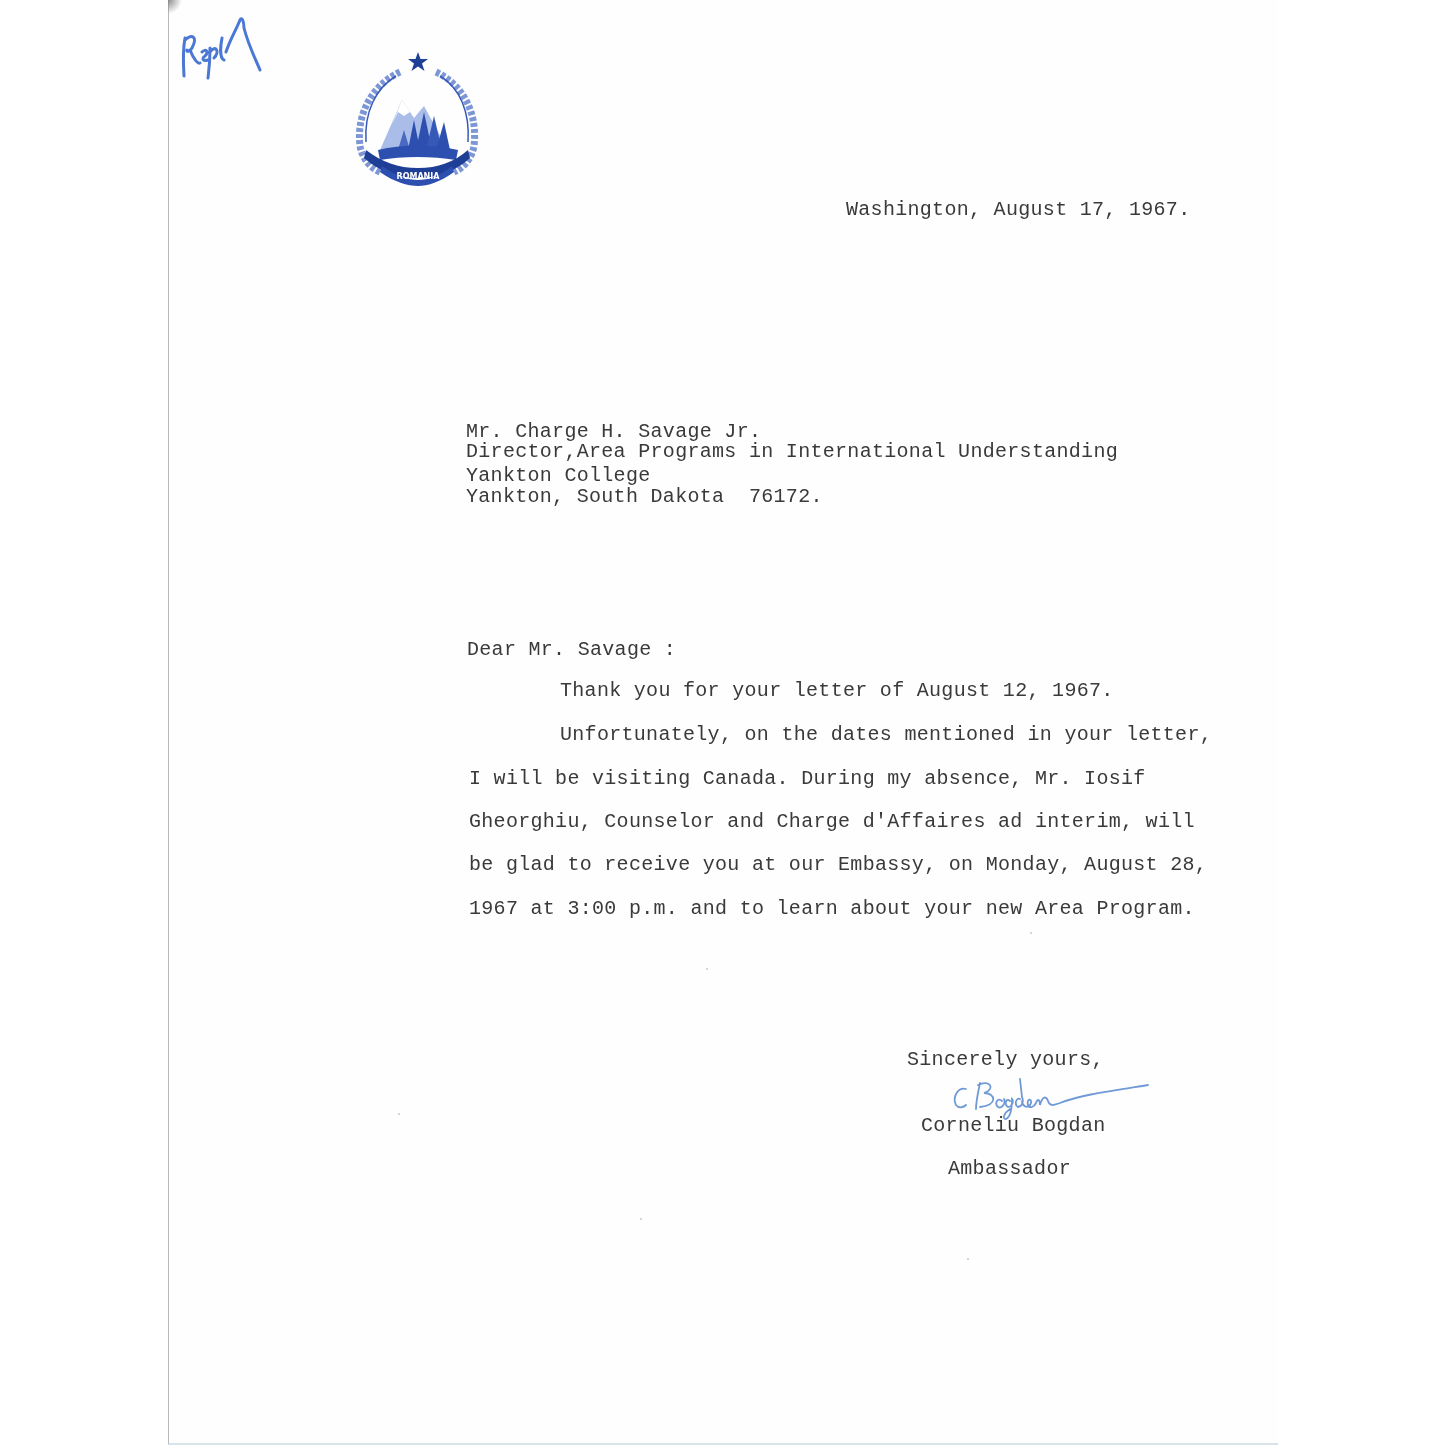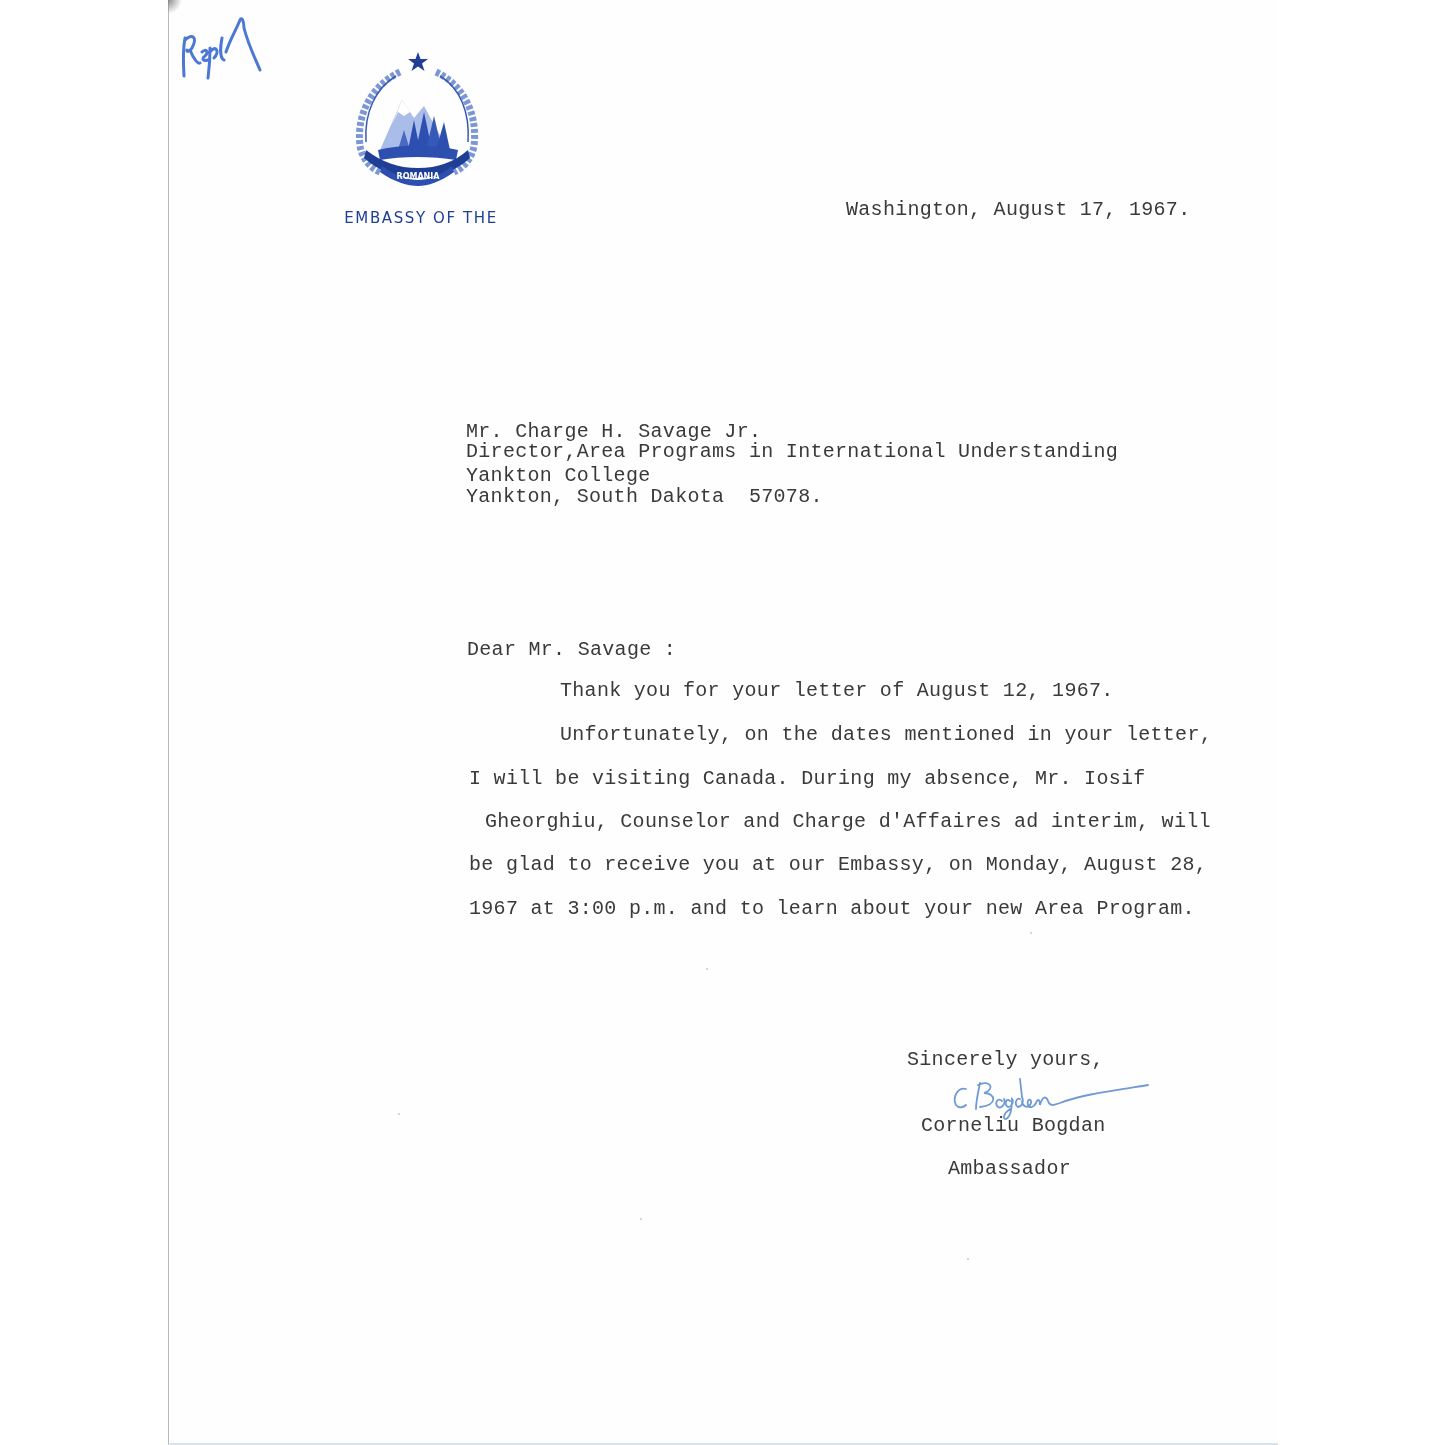--- a/index.html
+++ b/index.html
@@ -70,21 +70,21 @@
     .addr-1 { top: 421px; }
     .addr-2 { top: 441px; }
     .addr-3 { top: 465px; }
     .addr-4 { top: 486px; }
     .salutation { left: 467px; top: 638px; }
     .body-line { left: 469px; }
     .indent { left: 560px; }
     .p1 { top: 679px; }
     .p2 { top: 723px; }
     .p3 { top: 767px; }
-    .p4 { top: 810px; margin-left: 16px; }
+    .p4 { top: 810px; }
     .p5 { top: 853px; }
     .p6 { top: 897px; }
     .closing { left: 907px; top: 1048px; }
     .signature {
       position: absolute;
       left: 950px;
       top: 1075px;
       width: 210px;
       height: 45px;
     }
@@ -128,29 +128,28 @@
   <polygon points="46,100 52,80 58,100" fill="#4a6ac2"></polygon>
 
   <path d="M26 100 C50 94 80 94 106 100 L104 110 C80 106 50 106 28 110 Z" fill="#2d4fb0"></path>
 
   <path d="M14 100 C30 112 46 118 66 118 C86 118 102 112 116 100 L118 108 C102 122 86 128 66 128 C46 128 28 122 12 108 Z" fill="#1f3f97"></path>
   <path d="M30 116 C44 126 56 130 66 130 C76 130 88 126 100 116 L102 122 C88 132 76 136 66 136 C56 136 42 132 28 122 Z" fill="#2d4fb0"></path>
   <text x="66" y="129" font-size="8" text-anchor="middle" fill="#ffffff" font-family="DejaVu Sans, sans-serif" font-weight="bold">ROMANIA</text>
 </svg>
 
 <div class="letterhead">
-  <div>EMBASSY OF THE</div>
 </div>
 
 <div class="typed date-line">Washington, August 17, 1967.</div>
 
 <div class="typed addr addr-1">Mr. Charge H. Savage Jr.</div>
 <div class="typed addr addr-2">Director,Area Programs in International Understanding</div>
 <div class="typed addr addr-3">Yankton College</div>
-<div class="typed addr addr-4">Yankton, South Dakota  57078.</div>
+<div class="typed addr addr-4">Yankton, South Dakota  76172.</div>
 
 <div class="typed salutation">Dear Mr. Savage :</div>
 
 <div class="typed indent p1">Thank you for your letter of August 12, 1967.</div>
 <div class="typed indent p2">Unfortunately, on the dates mentioned in your letter,</div>
 <div class="typed body-line p3">I will be visiting Canada. During my absence, Mr. Iosif</div>
 <div class="typed body-line p4">Gheorghiu, Counselor and Charge d'Affaires ad interim, will</div>
 <div class="typed body-line p5">be glad to receive you at our Embassy, on Monday, August 28,</div>
 <div class="typed body-line p6">1967 at 3:00 p.m. and to learn about your new Area Program.</div>
 

